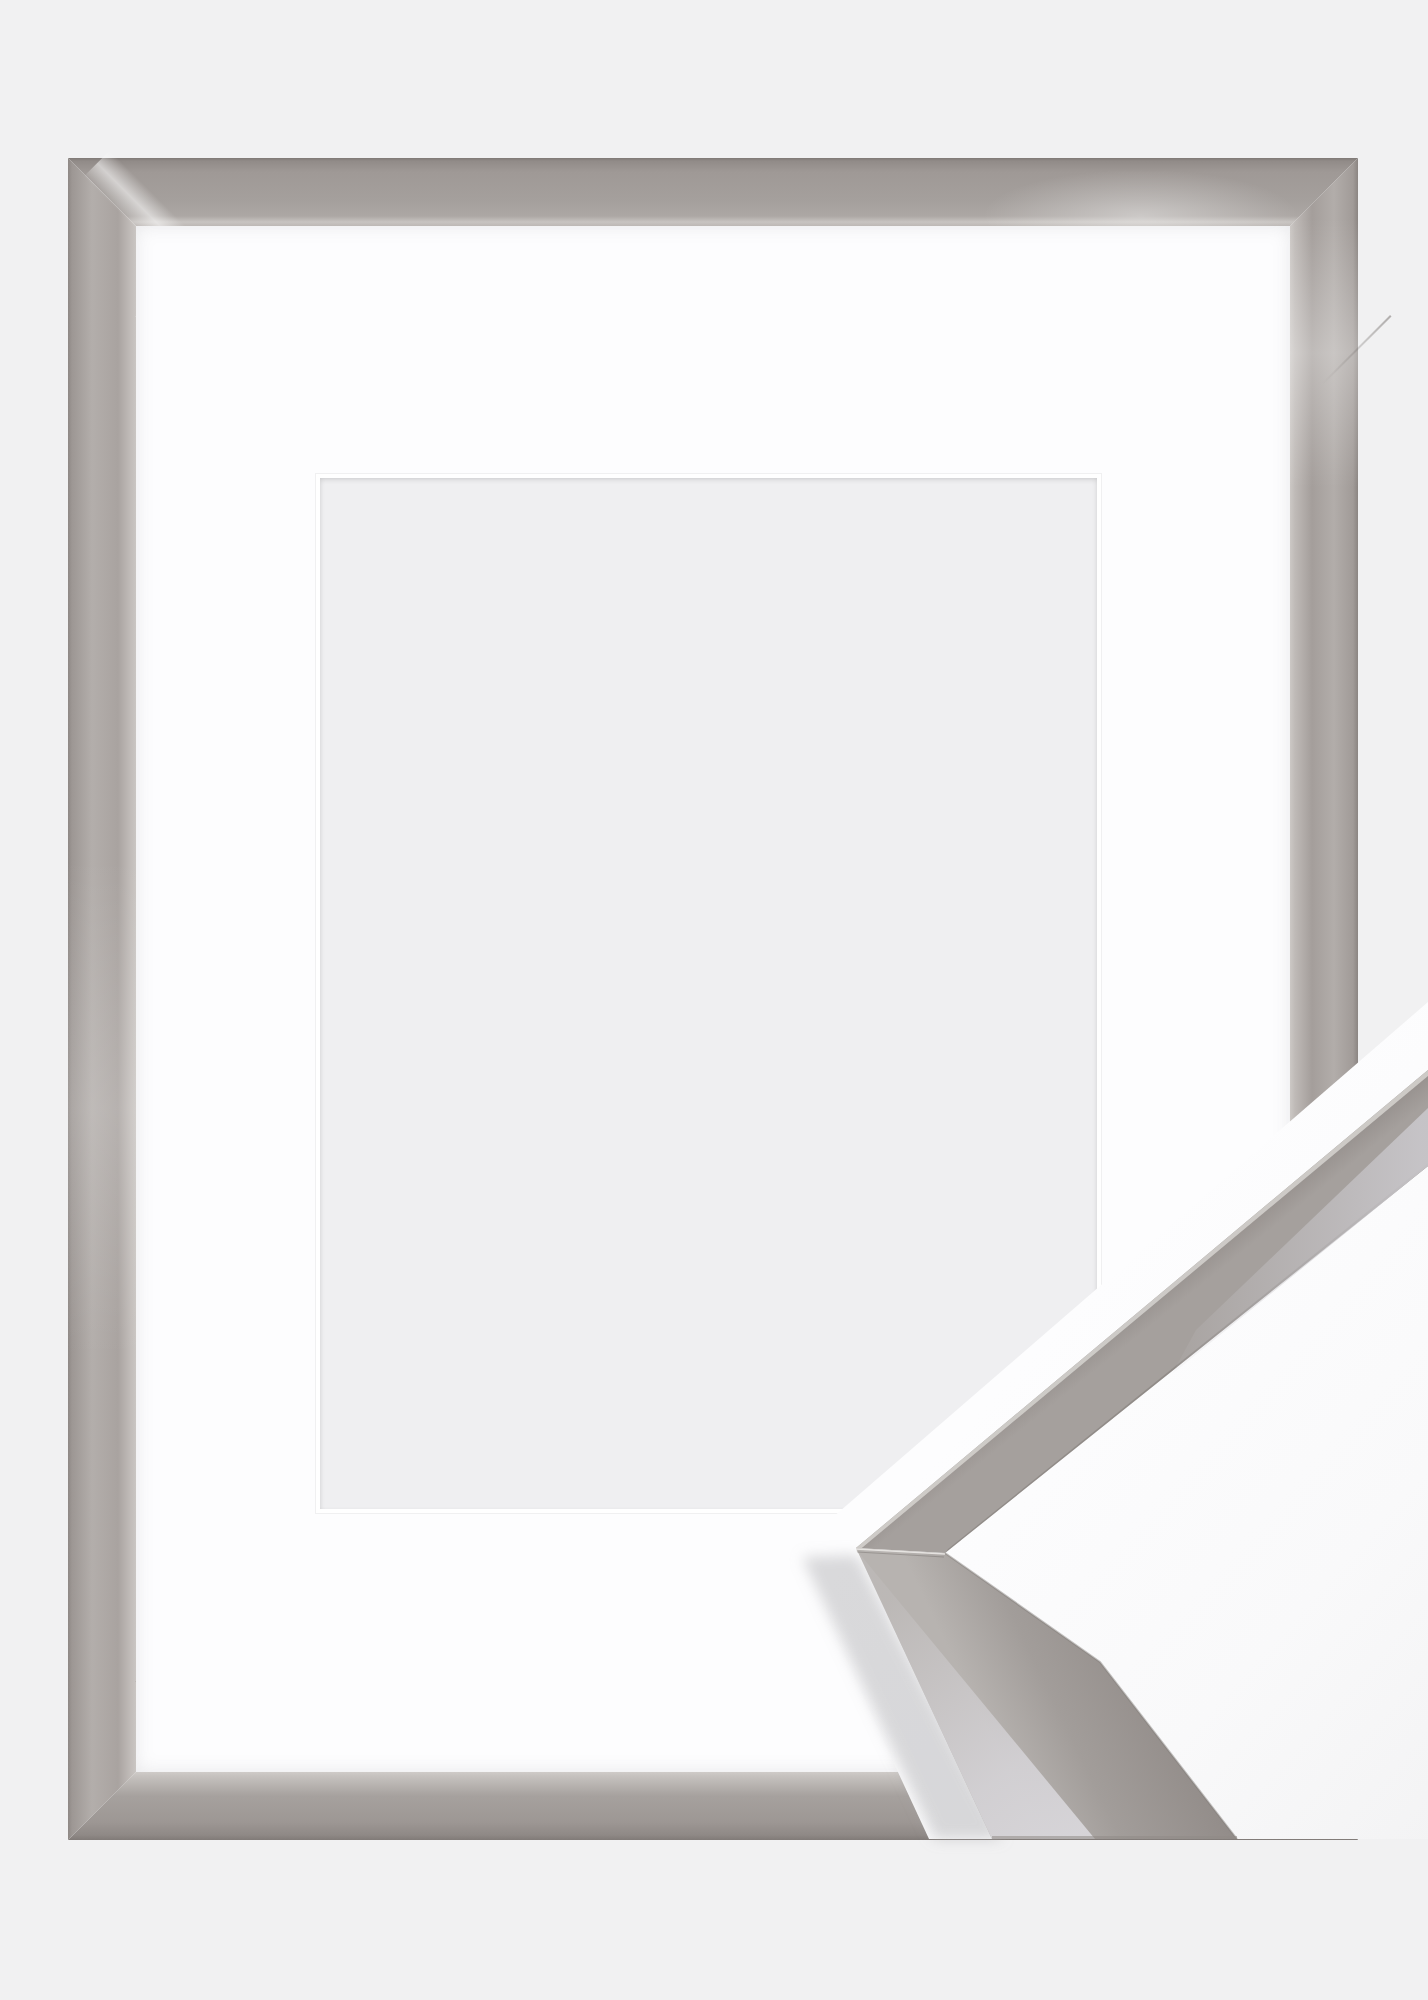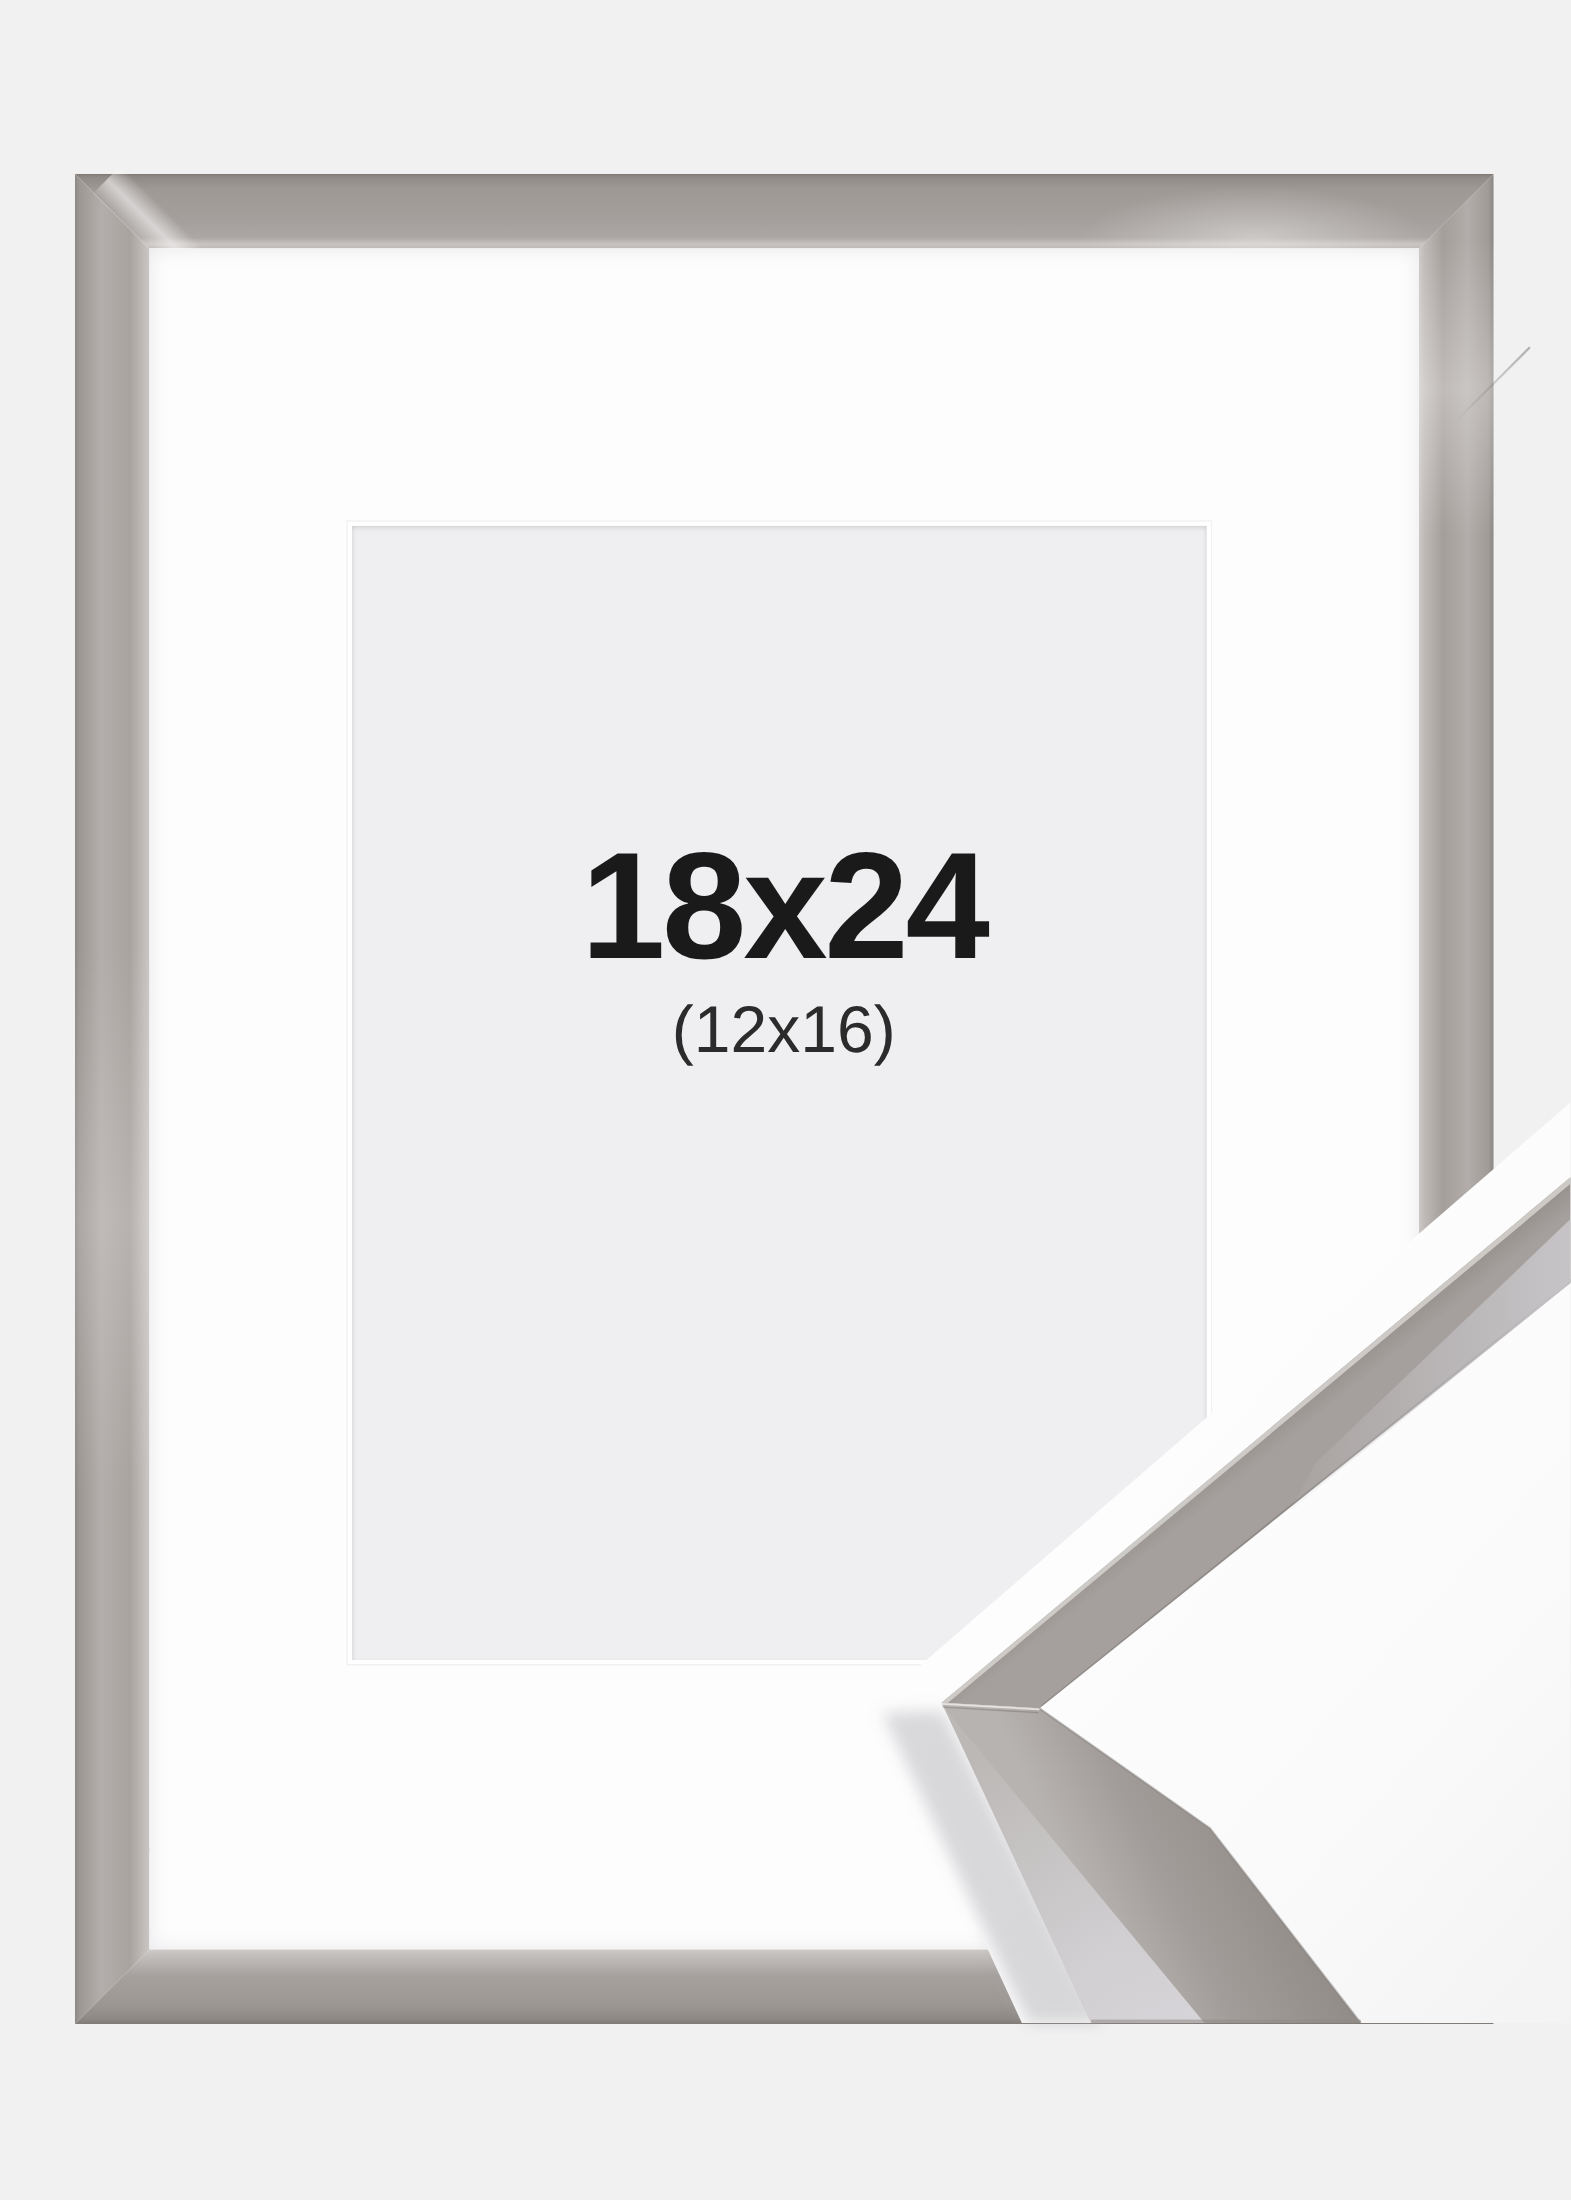--- a/index.html
+++ b/index.html
@@ -83,24 +83,20 @@
 
     <div class="seam s-tl"></div>
     <div class="seam s-tr"></div>
     <div class="seam s-bl"></div>
 
     <div class="mat">
       <div class="opening"></div>
     </div>
   </div>
 
-  <div class="size-text">
-    <div class="size-main">18x24</div>
-    <div class="size-sub">(12x16)</div>
-  </div>
 
   <svg class="overlay" viewBox="0 0 1428 2000" xmlns="http://www.w3.org/2000/svg">
     <defs>
       <linearGradient id="wedgeGrad" gradientUnits="userSpaceOnUse" x1="900" y1="1500" x2="1400" y2="1950">
         <stop offset="0" stop-color="#fdfdfe"></stop>
         <stop offset="0.55" stop-color="#f9f9fa"></stop>
         <stop offset="1" stop-color="#f2f2f3"></stop>
       </linearGradient>
       <linearGradient id="upGrad" gradientUnits="userSpaceOnUse" x1="1100" y1="1248" x2="1158" y2="1320">
         <stop offset="0" stop-color="#b2adaa"></stop>

